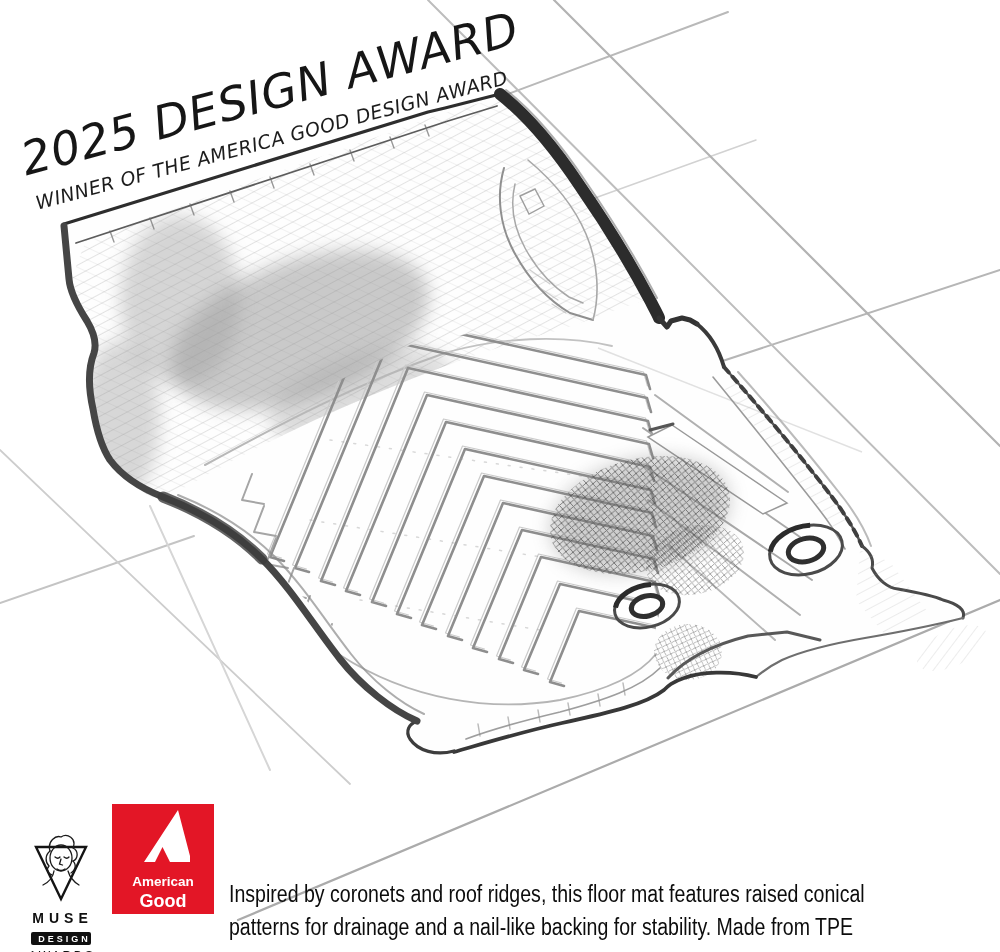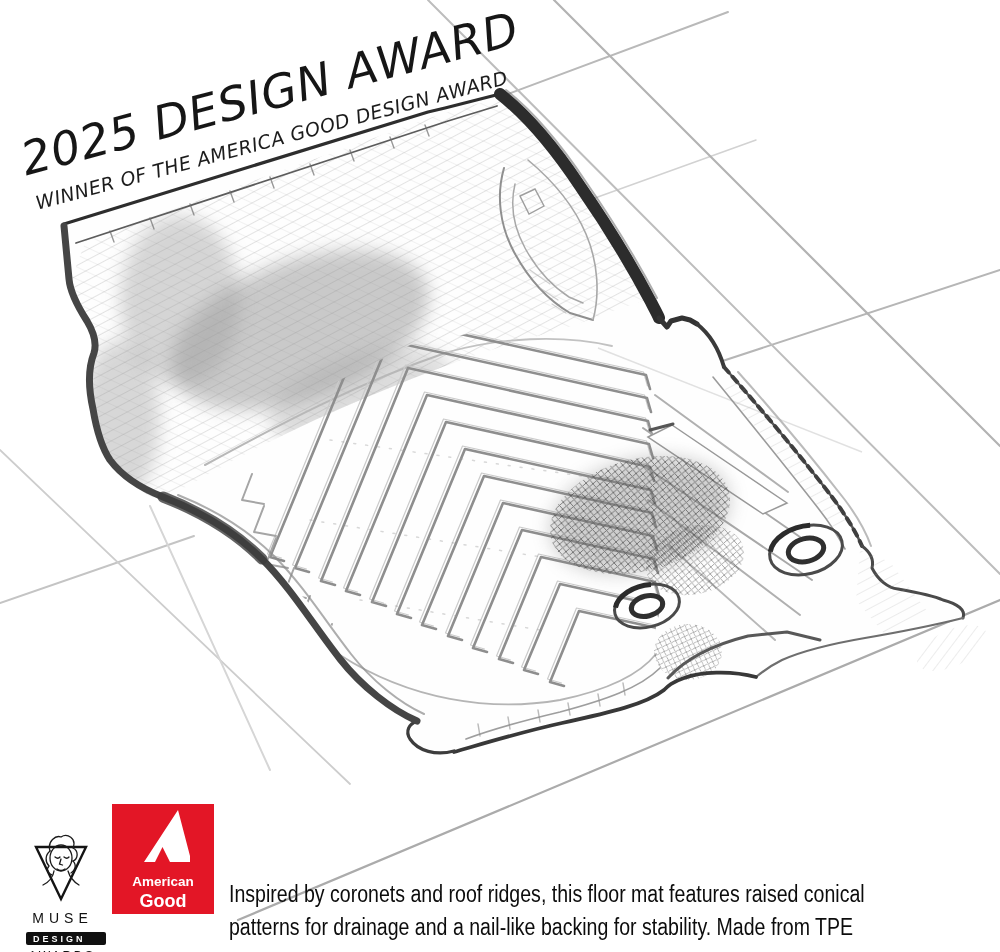--- a/index.html
+++ b/index.html
@@ -7,23 +7,23 @@
          font-family:"Liberation Sans",sans-serif;}
   #sketch{position:absolute;left:0;top:0;}
   .hand{position:absolute;color:#161616;font-family:"DejaVu Sans",sans-serif;
         font-style:italic;white-space:nowrap;transform-origin:0 50%;}
   #award-title{left:22px;top:133px;font-size:46px;letter-spacing:1px;transform:rotate(-15deg);}
   #award-subtitle{left:36px;top:192px;font-size:19px;letter-spacing:.5px;transform:rotate(-15deg);color:#1c1c1c;}
   #caption{position:absolute;left:229px;top:878px;font-size:23px;line-height:33px;color:#0c0c0c;
            transform:scaleX(.85);transform-origin:0 0;white-space:nowrap;}
   
   #muse-logo{position:absolute;left:26px;top:833px;width:70px;text-align:center;color:#101010;}
-  #muse-logo .brand{font-size:14px;letter-spacing:5px;font-weight:400;margin:1px 0 2px 3px;}
+  #muse-logo .brand{font-size:14px;letter-spacing:5px;font-weight:700;margin:1px 0 2px 3px;}
   #muse-logo .tier{display:inline-block;background:#101010;color:#ffffff;font-size:9px;
-                   letter-spacing:3px;font-weight:700;padding:2px 20px 1px 7px;border-radius:2px;}
+                   letter-spacing:3px;font-weight:700;padding:2px 0 1px 7px;border-radius:2px;}
   #muse-logo .suffix{font-size:12px;letter-spacing:2.5px;margin-top:3px;margin-left:2px;}
   
   #agd-logo{position:absolute;left:112px;top:804px;width:102px;height:110px;text-align:center;}
   #agd-logo .l1{color:#fff;font-weight:700;font-size:13.5px;margin-top:2px;}
   #agd-logo .l2{color:#fff;font-weight:700;font-size:18px;margin-top:2px;}
 </style>
 </head>
 <body>
 
 <div id="stage">

